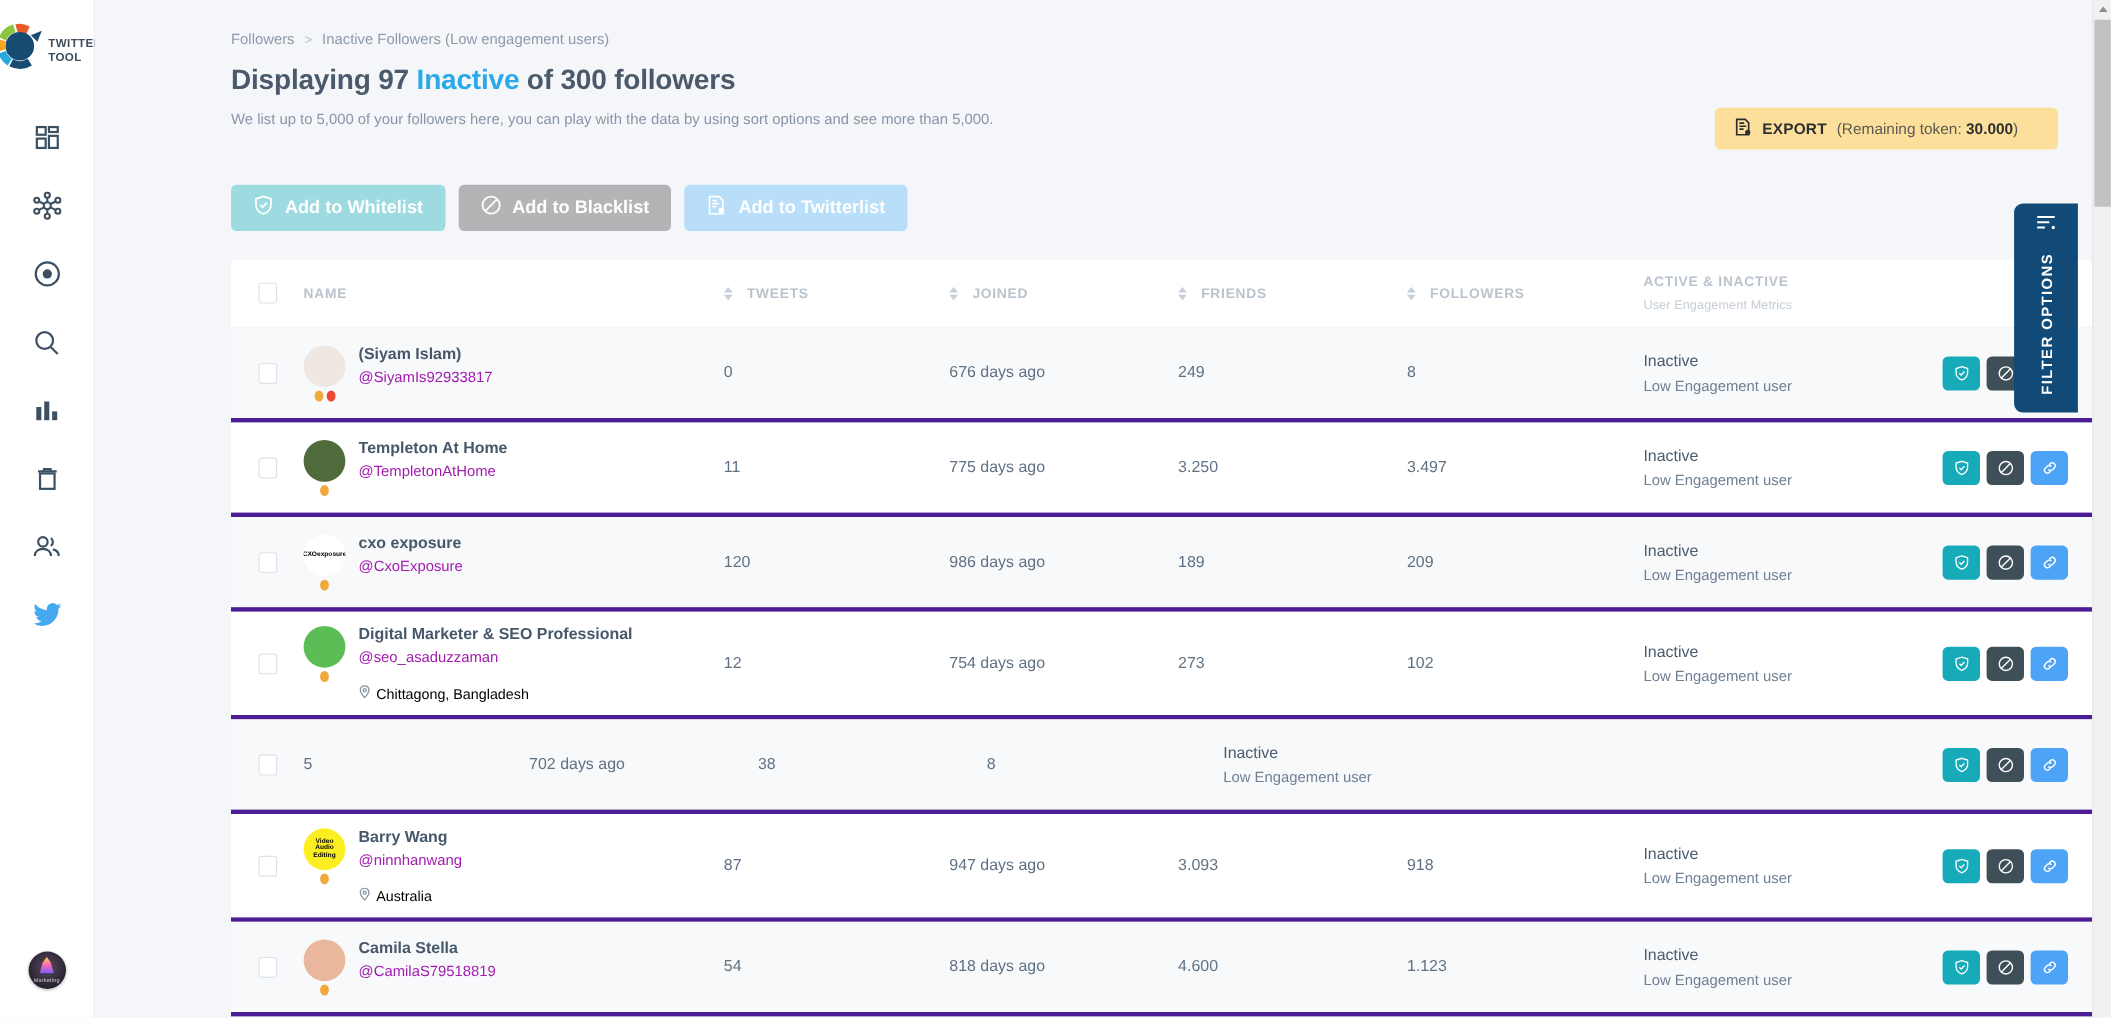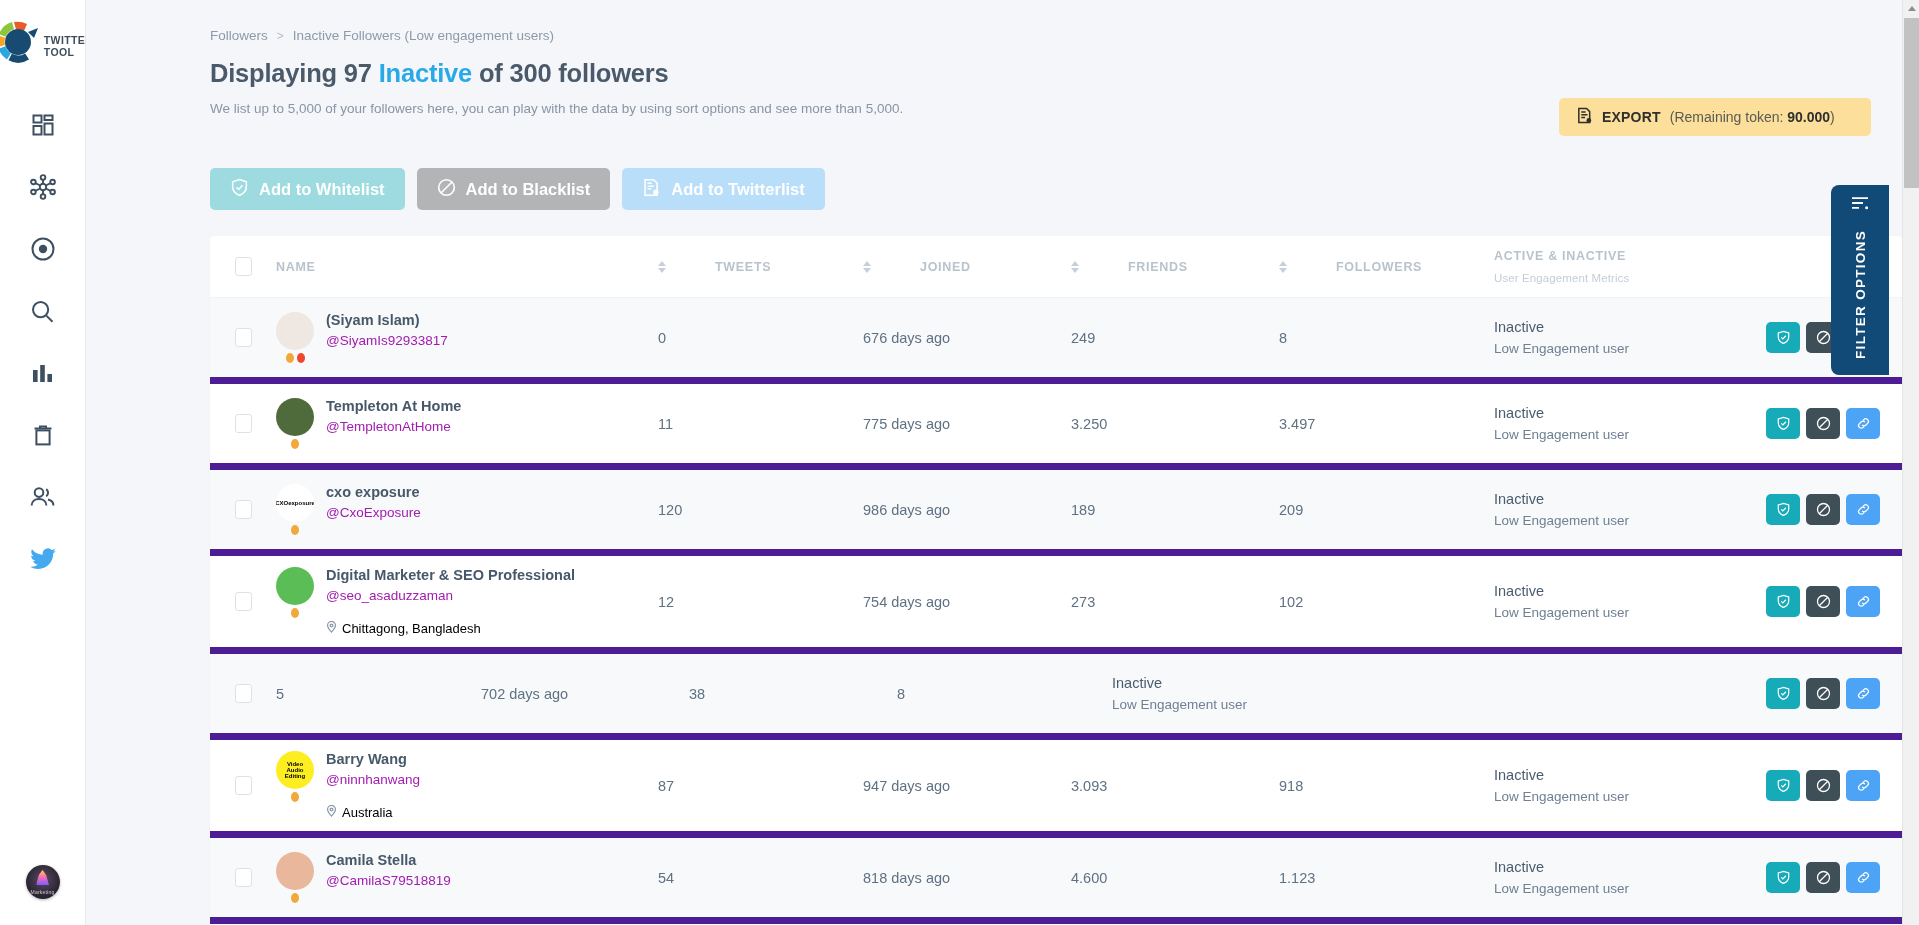--- a/index.html
+++ b/index.html
@@ -142,40 +142,40 @@
   }
   .c-check { width: 66px; display: flex; align-items: center; justify-content: center; flex:0 0 66px; }
   .c-name  { flex: 0 0 382px; }
   .c-tw    { flex: 0 0 205px; }
   .c-join  { flex: 0 0 208px; }
   .c-fr    { flex: 0 0 208px; }
   .c-fo    { flex: 0 0 215px; }
   .c-act   { flex: 1 1 auto; }
   .c-btns  { flex: 0 0 150px; }
 
-  .sortable { display: flex; align-items: center; gap: 36px; }
+  .sortable { display: flex; align-items: center; }
   .sorter { margin-right: 13px; display: flex; flex-direction: column; gap: 2px; }
   .sorter i {
     display: block; width: 0; height: 0; border-left: 4.5px solid transparent;
     border-right: 4.5px solid transparent;
   }
   .sorter i.up { border-bottom: 5px solid #c7d0da; }
   .sorter i.dn { border-top: 5px solid #c7d0da; }
 
   .head-act .l1 { display:block; }
   .head-act .l2 { display:block; margin-top: 9px; font-size: 11.5px; letter-spacing: .1px; font-weight: 400; color:#c4cdd7; }
 
   .chk {
     width: 17px; height: 19px; border: 1px solid #dde2e8; border-radius: 3px;
     background: #fff; cursor: pointer;
   }
 
   .row {
     display: flex; align-items: center; min-height: 86px;
-    border-bottom: 7px solid #4c1d95;
+    border-bottom: 4px solid #4c1d95;
   }
   .row.alt { background: #f8f9fb; }
   .row.tall { min-height: 98px; }
 
   .user-cell { display: flex; align-items: flex-start; gap: 12px; }
   .av-wrap { position: relative; width: 38px; flex: 0 0 38px; }
   .av {
     width: 38px; height: 38px; border-radius: 50%; overflow: hidden;
     display:flex; align-items:center; justify-content:center;
     font-size: 6px; font-weight:700; text-align:center; line-height:1.05;
@@ -341,21 +341,21 @@
 
     <div class="export-btn">
       <span>
         <svg width="17" height="17" viewBox="0 0 18 18" fill="none" stroke="#2f2f2f" stroke-width="1.6">
           <path d="M3 1.6h8.2l3.3 3.3v11.5H3z"></path>
             <path d="M5.6 5.2h4.6M5.6 8.2h6.6M5.6 11h4"></path>
           <circle cx="13.6" cy="14.2" r="2.5" fill="#2f2f2f" stroke="none"></circle>
         </svg>
       </span>
       <span class="lbl">EXPORT</span>
-      <span class="tok"><span>(Remaining token: </span><b>90.000</b><span>)</span></span>
+      <span class="tok"><span>(Remaining token: </span><b>30.000</b><span>)</span></span>
     </div>
 
     <div class="toolbar">
       <button class="btn-pill btn-white">
         <span>
           <svg width="19" height="19" viewBox="0 0 20 20" fill="none" stroke="#fff" stroke-width="1.6">
             <path d="M10 1.6 17.2 4v5.3c0 4.3-3 7.4-7.2 9.1C5.8 16.7 2.8 13.6 2.8 9.3V4z"></path>
             <path d="M6.9 9.8 9.2 12l4-4.4"></path>
           </svg>
         </span>

